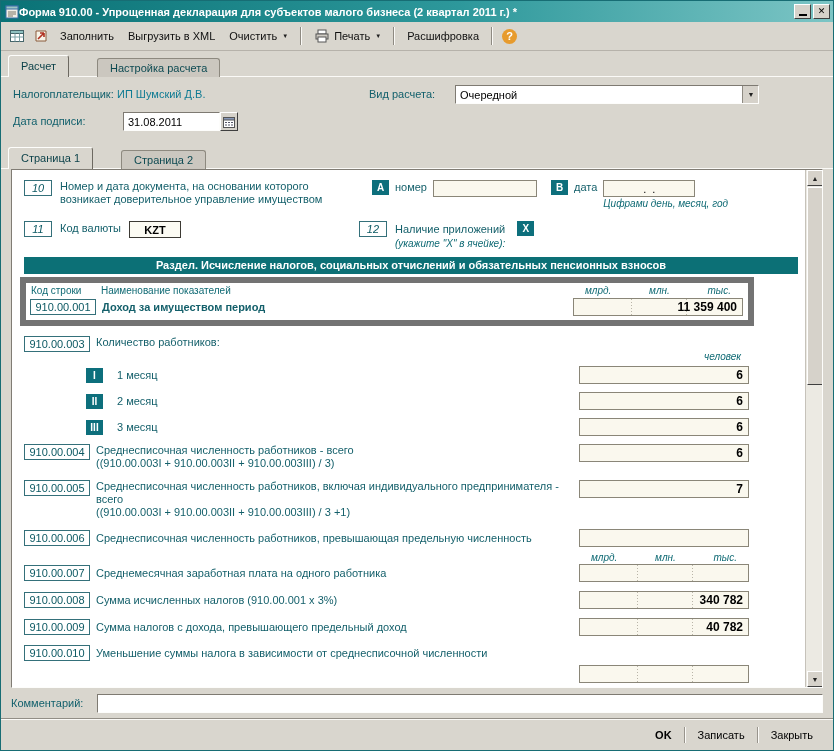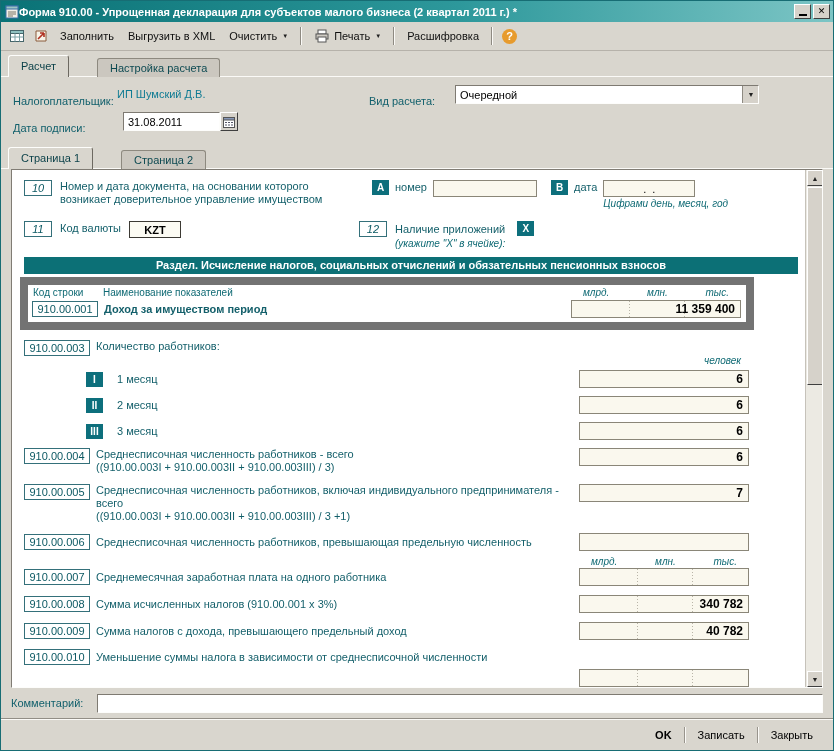--- a/index.html
+++ b/index.html
@@ -22,21 +22,21 @@
 
   
   .tabstrip { flex:0 0 24px; display:flex; align-items:flex-end; padding:4px 7px 0; box-shadow: inset 0 -1px 0 #fbfaf7; gap: 26px; }
   .tab { height:19px; line-height:18px; padding:0 12px; background:#cbc7bf; border:1px solid #8d897f; border-bottom:none; border-top-left-radius:3px; border-top-right-radius:3px; margin-right:2px; color:#0d4a52; position:relative; z-index:1; cursor:default; }
   .tab.active { height:22px; line-height:21px; background:#d9d6ce; z-index:3; border-color:#fdfdfb #6d6961 #d9d6ce #fdfdfb; color:#093f47; }
 
   
   .hfields { flex:0 0 66px; padding:8px 10px 0; }
   .hrow { position:relative; height:21px; margin-bottom:6px; }
   .hrow > * { position:absolute; }
-  .hlabel { color:#12606c; top:10px; }
+  .hlabel { color:#12606c; top:3px; }
   .hlink { color:#0e7b93; top:3px; cursor:default; }
   .combo { height:19px; background:#fff; border:1px solid; border-color:#7e7a72 #fdfdfb #fdfdfb #7e7a72; display:flex; align-items:center; }
   .combo-text { flex:1; padding:0 4px; color:#000; }
   .combo-btn { width:16px; height:100%; background:#d6d2ca; border-left:1px solid #8e8a82; display:flex; align-items:center; justify-content:center; }
   .combo-btn .darr { font-size:7px; }
   .sfield-gray { height:19px; background:#fff; border:1px solid; border-color:#7e7a72 #fdfdfb #fdfdfb #7e7a72; padding:0 4px; font-size:11px; font-family:inherit; color:#000; }
   .cal-btn { width:18px; height:19px; background:#d6d2ca; border:1px solid; border-color:#fff #3f3f3f #3f3f3f #fff; display:flex; align-items:center; justify-content:center; }
 
   
   .form-area { flex:1 1 auto; min-height:0; margin:0 10px; position:relative; background:#fff; border:1px solid; border-color:#807c74 #fdfdfb #fdfdfb #807c74; overflow:hidden; }
@@ -56,21 +56,21 @@
   .kzt { min-width:52px; height:17px; border:1px solid #3c3a34; background:#fcfbf3; color:#000; font-weight:bold; display:flex; align-items:center; justify-content:center; }
   .caption { color:#0f6a74; font-size:10px; font-style:italic; }
   .sfield { height:17px; border:1px solid #8a8678; background:#faf8ee; padding:0 4px; font-family:inherit; font-size:11px; color:#000; }
   .sfield.center { text-align:center; }
   .vfield { width:170px; height:18px; border:1px solid #8a8678; background:#faf8ee; color:#000; font-weight:bold; font-size:12px; text-align:right; padding:0 5px; font-family:inherit; margin-left:auto; margin-right:56px; flex:0 0 auto; }
   .vfield.money { background-image:
       repeating-linear-gradient(to bottom,#b9b5a8 0 1px,transparent 1px 3px),
       repeating-linear-gradient(to bottom,#b9b5a8 0 1px,transparent 1px 3px);
     background-size:1px 100%,1px 100%; background-position:34% 0,67% 0; background-repeat:no-repeat; }
   .section-bar { margin:8px 7px 0 0; height:17px; background:#0c7076; color:#fff; font-weight:bold; text-align:center; line-height:17px; }
-  .redbox { border:8px solid #737373; margin:3px 51px 0 -4px; padding:2px 3px 4px 4px; }
+  .redbox { border:6px solid #737373; margin:3px 51px 0 -4px; padding:2px 3px 4px 4px; }
   .redbox .vfield, .redbox .units { margin-right:2px; }
   .colhdr { display:flex; align-items:flex-end; color:#0f6a74; font-size:10px; padding:0 0 2px 1px; }
   .colhdr .chc { width:70px; }
   .units { margin-left:auto; width:170px; display:flex; justify-content:space-between; padding:0 12px; color:#0f6a74; font-size:10px; font-style:italic; flex:0 0 auto; }
   .units.standalone { margin-right:56px; }
   .unit-right { margin-left:auto; margin-right:64px; color:#0f6a74; font-size:10px; font-style:italic; }
   .sub-ind { margin-left:62px; }
   .twoline div { line-height:13px; }
 
   

